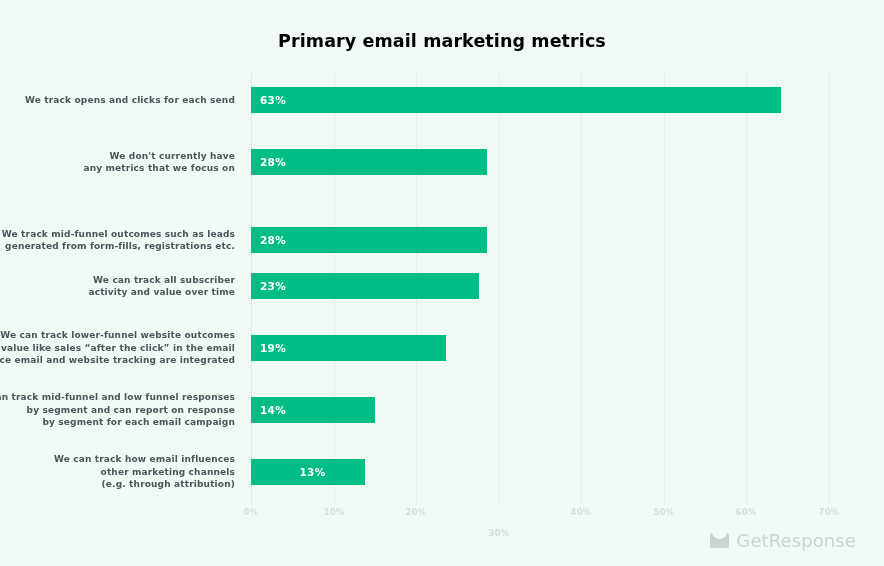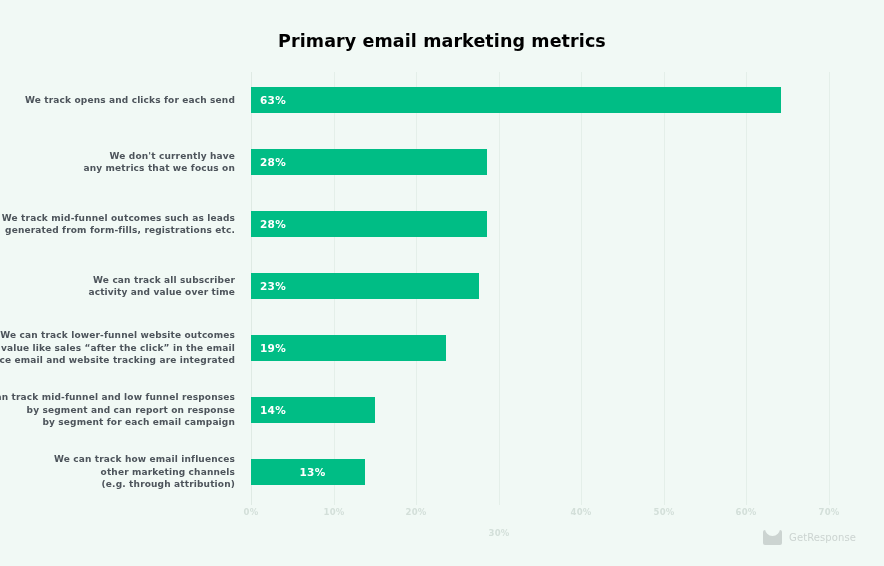--- a/index.html
+++ b/index.html
@@ -137,21 +137,21 @@
     content: "";
     position: absolute;
     left: 2px;
     top: -5.5px;
     width: 15px;
     height: 11px;
     background: #f1f9f5;
     border-radius: 0 0 9px 9px;
   }
   .brand-name {
-    font-size: 10px;
+    font-size: 18px;
     color: #ccd4d1;
     letter-spacing: 0.1px;
   }
 </style>
 </head>
 <body>
 
 <div class="chart-title">Primary email marketing metrics</div>
 
 <div class="plot-area">
@@ -174,21 +174,21 @@
         <span class="bar-value">63%</span>
       </div>
     </div>
     <div class="row" style="top: 62px; text-decoration: underline;">
       <div class="row-label" style="top: 15.5px;">We don't currently have
 any metrics that we focus on</div>
       <div class="bar" style="width: 236px; top: 15px;">
         <span class="bar-value">28%</span>
       </div>
     </div>
-    <div class="row" style="top: 124px;">
+    <div class="row" style="top: 140px;">
       <div class="row-label" style="top: 15.5px;">We track mid-funnel outcomes such as leads
 generated from form-fills, registrations etc.</div>
       <div class="bar" style="width: 236px; top: 15px;">
         <span class="bar-value">28%</span>
       </div>
     </div>
     <div class="row" style="top: 186px;">
       <div class="row-label" style="top: 15.5px;">We can track all subscriber
 activity and value over time</div>
       <div class="bar" style="width: 228px; top: 15px;">

